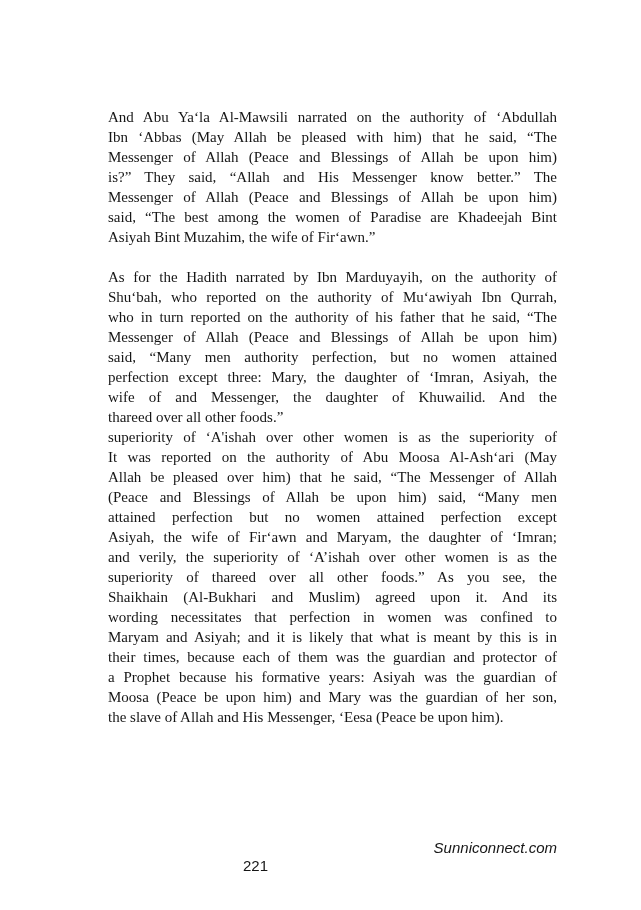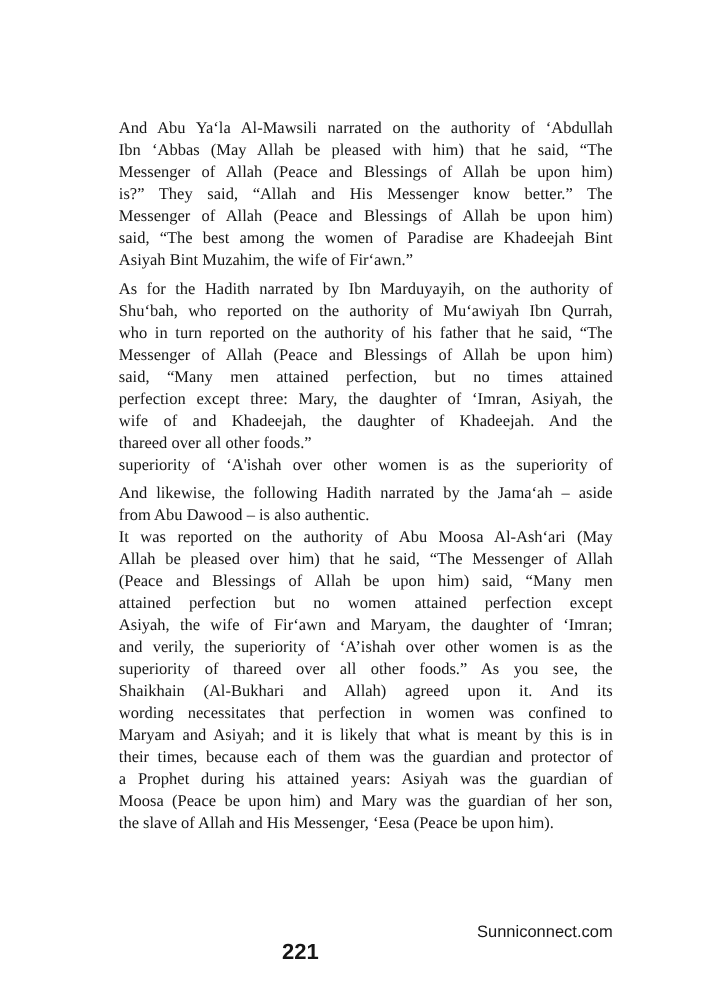--- a/index.html
+++ b/index.html
@@ -18,49 +18,48 @@
   .text-block {
     position: absolute;
     left: 108px;
     top: 107px;
     width: 449px;
     font-family: "Liberation Serif", "DejaVu Serif", serif;
     font-size: 15px;
     line-height: 20px;
   }
   .paragraph { margin: 0; }
-  .paragraph.gap { margin-top: 6px; }
+  .paragraph.gap { margin-top: 20px; }
   .line {
     text-align: justify;
     text-align-last: justify;
   }
   .line.last {
     text-align: right;
     text-align-last: left;
   }
   .site-credit {
     position: absolute;
     left: 108px;
     top: 838px;
     width: 449px;
     text-align: right;
     font-family: "Liberation Sans", "DejaVu Sans", sans-serif;
     font-size: 15px;
     line-height: 20px;
+    font-style: italic;
   }
   .page-number {
     position: absolute;
     left: 243px;
     top: 856px;
     width: 60px;
-    text-align: center;
     font-family: "Liberation Sans", "DejaVu Sans", sans-serif;
-    font-size: 20px;
+    font-size: 15px;
     line-height: 20px;
-    font-weight: bold;
   }
 </style>
 </head>
 <body>
 
 <div class="page" style="--page-bg: #ffffff; --text-color: #161616;">
   <div class="text-block">
       <div class="paragraph">
         <div class="line">And Abu Ya‘la Al-Mawsili narrated on the authority of ‘Abdullah</div>
         <div class="line">Ibn ‘Abbas (May Allah be pleased with him) that he said, “The</div>
@@ -68,42 +67,38 @@
         <div class="line">is?” They said, “Allah and His Messenger know better.” The</div>
         <div class="line">Messenger of Allah (Peace and Blessings of Allah be upon him)</div>
         <div class="line">said, “The best among the women of Paradise are Khadeejah Bint</div>
         <div class="line last">Asiyah Bint Muzahim, the wife of Fir‘awn.”</div>
       </div>
       <div class="paragraph gap">
         <div class="line">As for the Hadith narrated by Ibn Marduyayih, on the authority of</div>
         <div class="line">Shu‘bah, who reported on the authority of Mu‘awiyah Ibn Qurrah,</div>
         <div class="line">who in turn reported on the authority of his father that he said, “The</div>
         <div class="line">Messenger of Allah (Peace and Blessings of Allah be upon him)</div>
-        <div class="line">said, “Many men attained perfection, but no times attained</div>
+        <div class="line">said, “Many men authority perfection, but no women attained</div>
         <div class="line">perfection except three: Mary, the daughter of ‘Imran, Asiyah, the</div>
-        <div class="line">wife of and Khadeejah, the daughter of Khadeejah. And the</div>
+        <div class="line">wife of and Messenger, the daughter of Khuwailid. And the</div>
         <div class="line last">thareed over all other foods.”</div>
         <div class="line">superiority of ‘A'ishah over other women is as the superiority of</div>
-      </div>
-      <div class="paragraph gap">
-        <div class="line">And likewise, the following Hadith narrated by the Jama‘ah – aside</div>
-        <div class="line last">from Abu Dawood – is also authentic.</div>
       </div>
       <div class="paragraph">
         <div class="line">It was reported on the authority of Abu Moosa Al-Ash‘ari (May</div>
         <div class="line">Allah be pleased over him) that he said, “The Messenger of Allah</div>
         <div class="line">(Peace and Blessings of Allah be upon him) said, “Many men</div>
         <div class="line">attained perfection but no women attained perfection except</div>
         <div class="line">Asiyah, the wife of Fir‘awn and Maryam, the daughter of ‘Imran;</div>
         <div class="line">and verily, the superiority of ‘A’ishah over other women is as the</div>
         <div class="line">superiority of thareed over all other foods.” As you see, the</div>
-        <div class="line">Shaikhain (Al-Bukhari and Allah) agreed upon it. And its</div>
+        <div class="line">Shaikhain (Al-Bukhari and Muslim) agreed upon it. And its</div>
         <div class="line">wording necessitates that perfection in women was confined to</div>
         <div class="line">Maryam and Asiyah; and it is likely that what is meant by this is in</div>
         <div class="line">their times, because each of them was the guardian and protector of</div>
-        <div class="line">a Prophet during his attained years: Asiyah was the guardian of</div>
+        <div class="line">a Prophet because his formative years: Asiyah was the guardian of</div>
         <div class="line">Moosa (Peace be upon him) and Mary was the guardian of her son,</div>
         <div class="line last">the slave of Allah and His Messenger, ‘Eesa (Peace be upon him).</div>
       </div>
     </div>
   <div class="site-credit">Sunniconnect.com</div>
   <div class="page-number">221</div>
 </div>
 
 </body></html>

